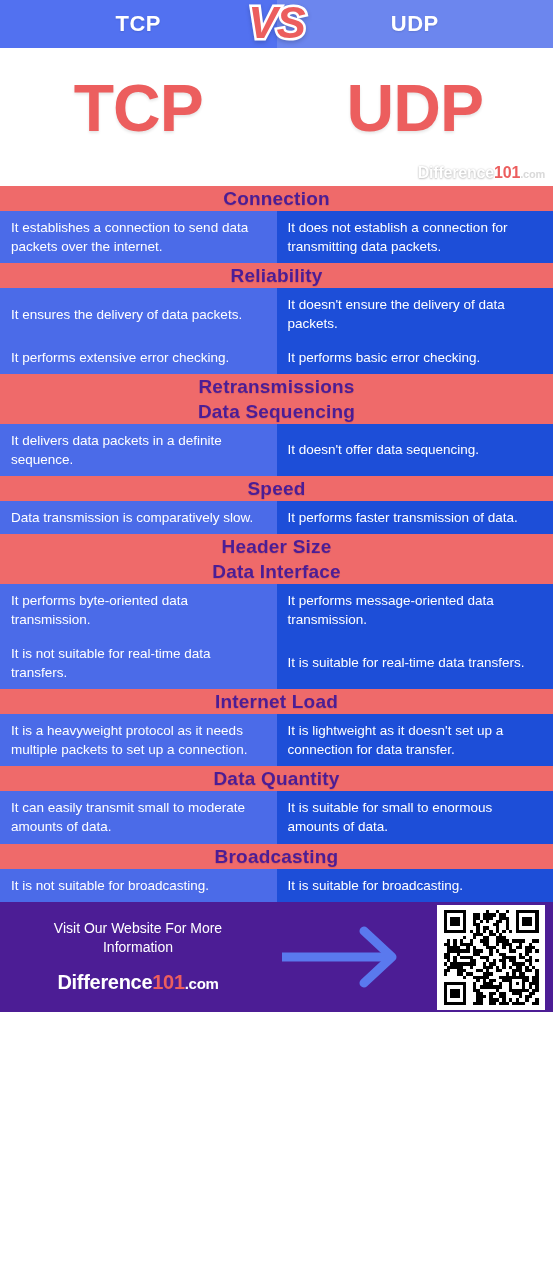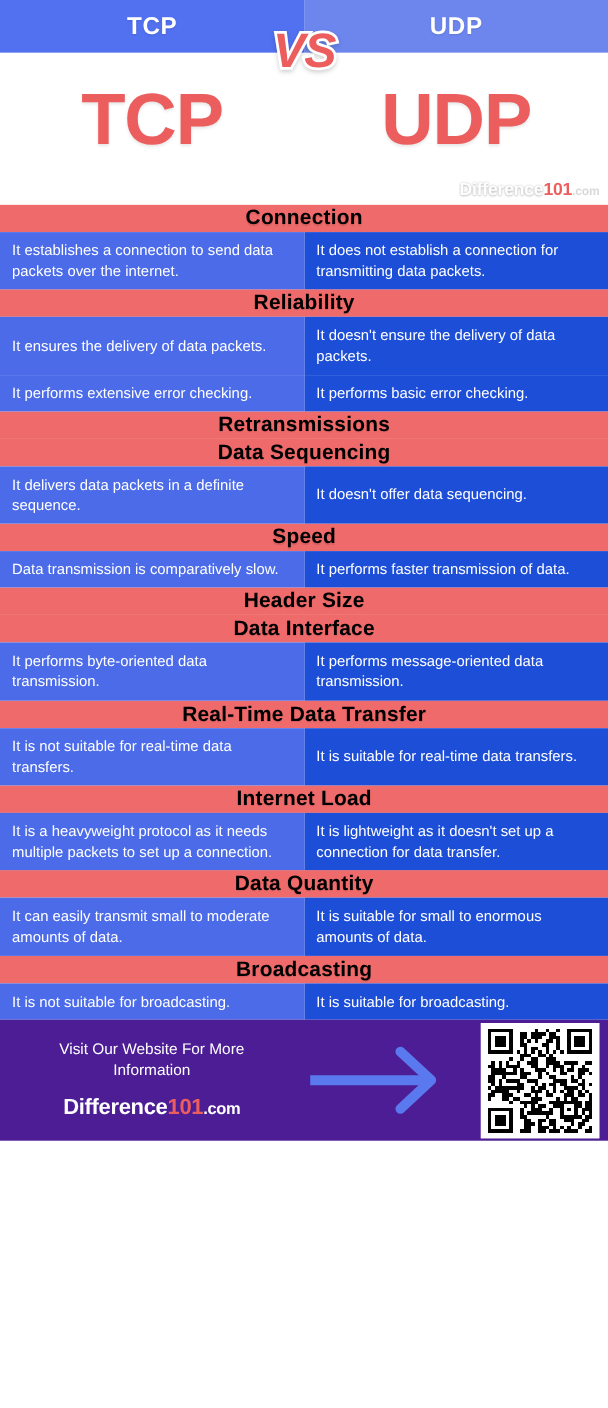--- a/index.html
+++ b/index.html
@@ -51,21 +51,20 @@
     font-size: 44px;
     font-weight: bold;
     font-style: italic;
     color: #EC5E5E;
     -webkit-text-stroke: 5px #ffffff;
     paint-order: stroke fill;
     letter-spacing: -1px;
     line-height: 1;
     z-index: 5;
     filter: drop-shadow(0 2px 2px rgba(0,0,0,0.18));
-    margin-top: 24px;
   }
 
   
   .hero {
     position: relative;
     height: 138px;
     background: #ffffff;
     display: flex;
   }
   .hero-half {
@@ -93,21 +92,21 @@
     letter-spacing: -0.2px;
     white-space: nowrap;
   }
   .hero-logo .lg-word   { color: #ffffff; text-shadow: 0 0 2px rgba(0,0,0,0.22), 0 1px 2px rgba(0,0,0,0.18); }
   .hero-logo .lg-num    { color: #EC5E5E; }
   .hero-logo .lg-tld    { color: #d9d9d9; font-size: 11px; font-weight: bold; }
 
   
   .section-head {
     background: #EF6A6A;
-    color: #000000;
+    color: #4c1d95;
     font-size: 19px;
     font-weight: bold;
     text-align: center;
     height: 25px;
     line-height: 25px;
     letter-spacing: 0.2px;
     text-shadow: 0 1px 1px rgba(0,0,0,0.10);
     overflow: hidden;
   }
   .section-row {
@@ -234,21 +233,20 @@
       <div class="section-row">
         <div class="cell cell-left">Data transmission is comparatively slow.</div>
         <div class="cell cell-right">It performs faster transmission of data.</div>
       </div>
       <div class="section-head">Header Size</div>
       <div class="section-head">Data Interface</div>
       <div class="section-row">
         <div class="cell cell-left">It performs byte-oriented data transmission.</div>
         <div class="cell cell-right">It performs message-oriented data transmission.</div>
       </div>
-      <div class="section-head">Real-Time Data Transfer</div>
       <div class="section-row">
         <div class="cell cell-left">It is not suitable for real-time data transfers.</div>
         <div class="cell cell-right">It is suitable for real-time data transfers.</div>
       </div>
       <div class="section-head">Internet Load</div>
       <div class="section-row">
         <div class="cell cell-left">It is a heavyweight protocol as it needs multiple packets to set up a connection.</div>
         <div class="cell cell-right">It is lightweight as it doesn't set up a connection for data transfer.</div>
       </div>
       <div class="section-head">Data Quantity</div>

